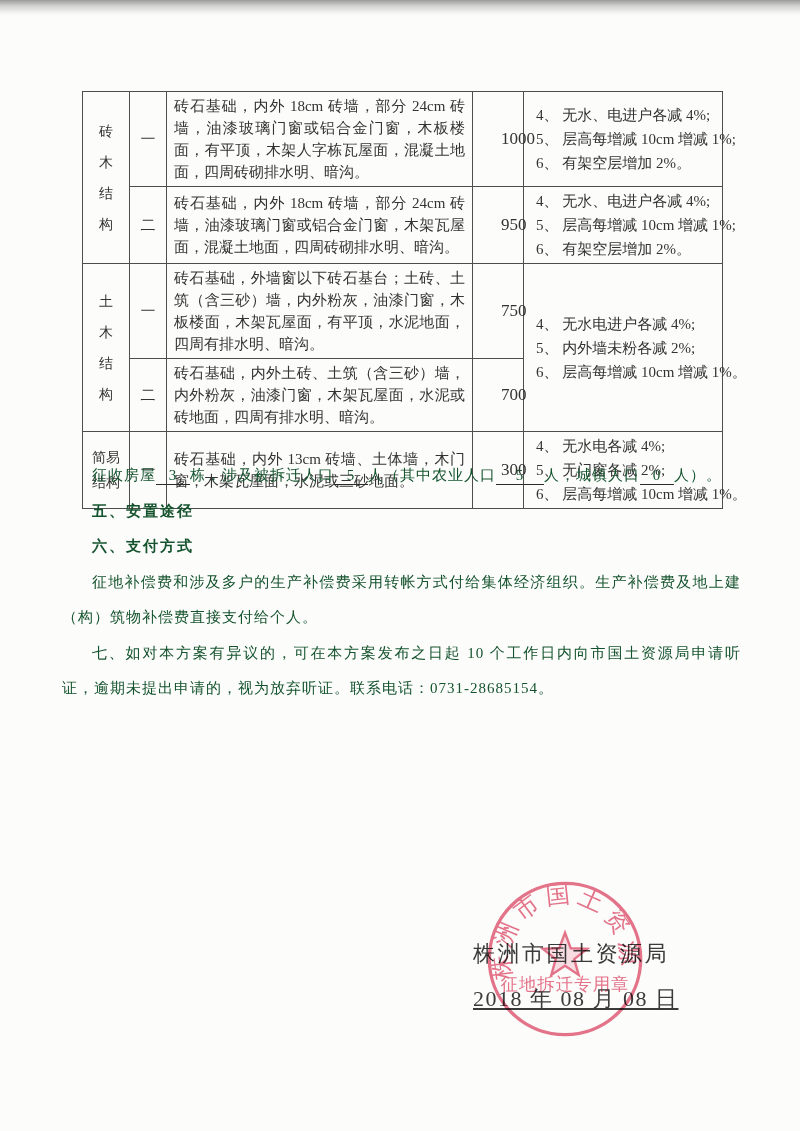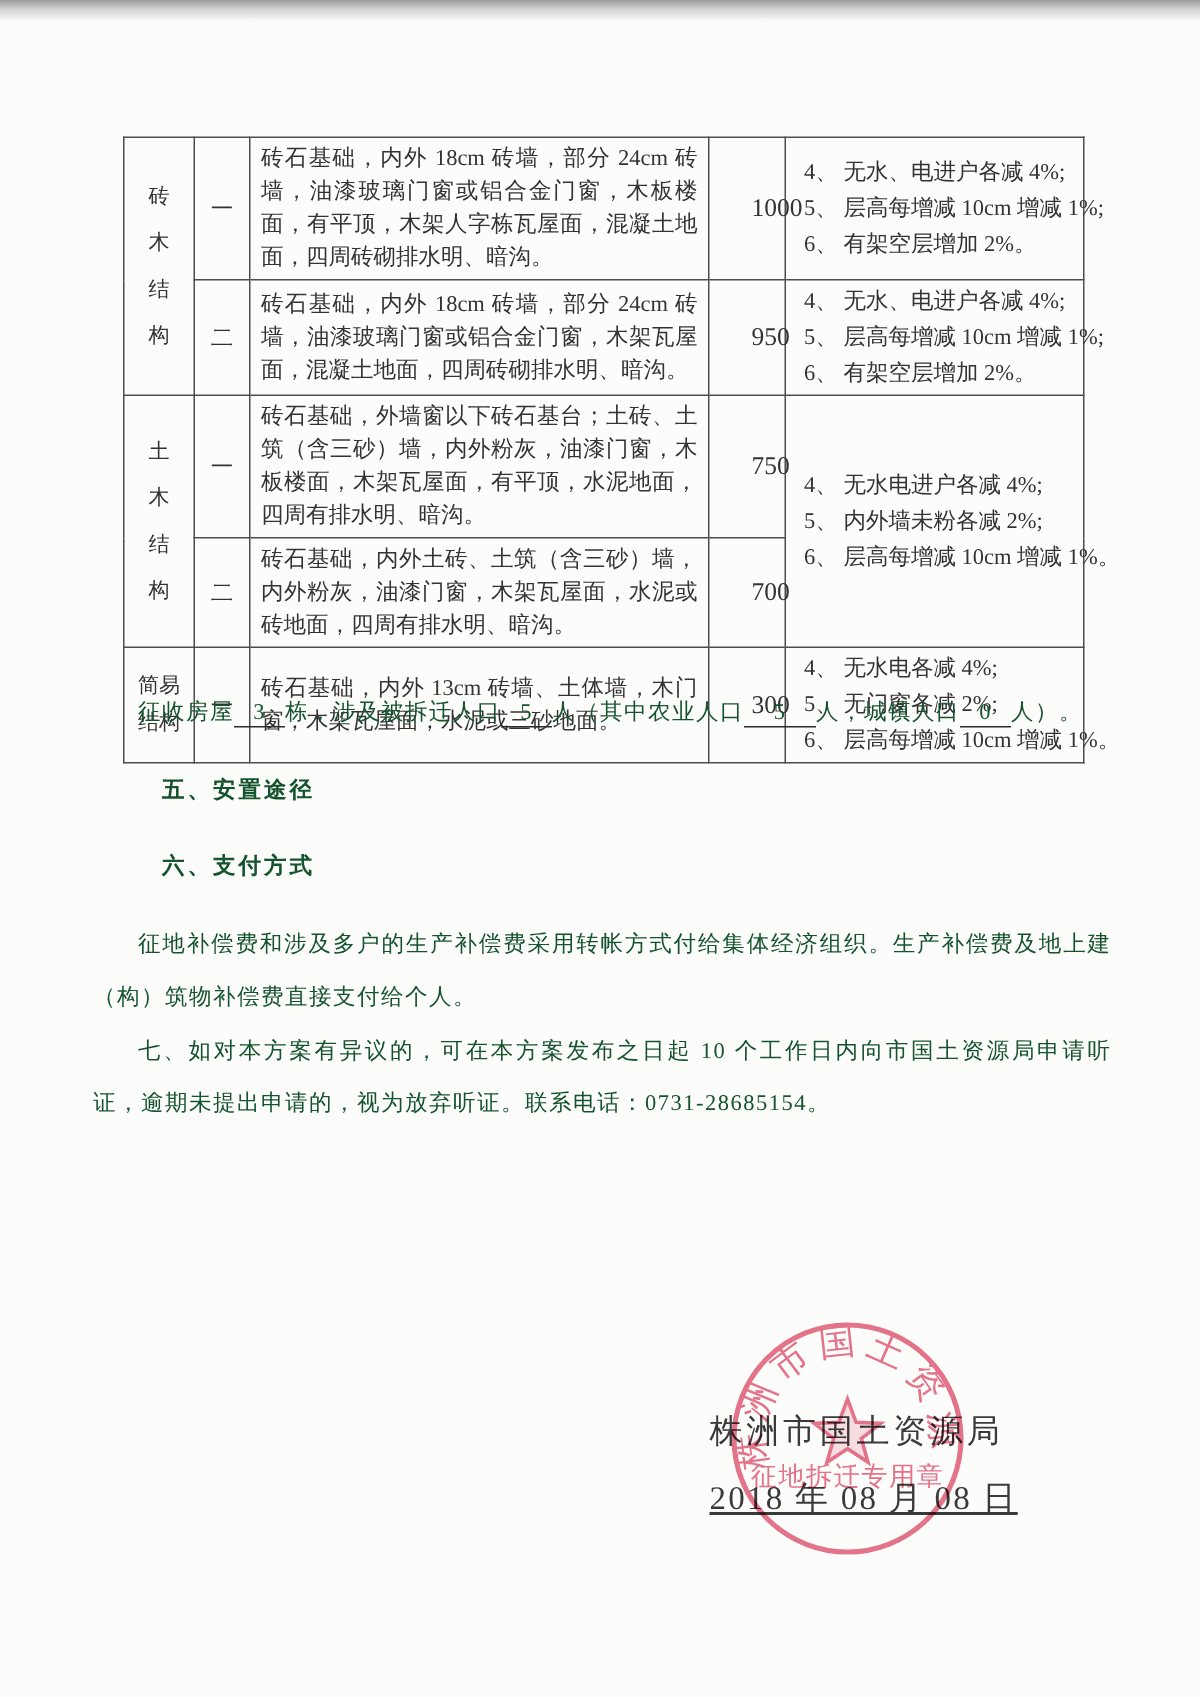--- a/index.html
+++ b/index.html
@@ -35,21 +35,21 @@
   td.notes{font-size:15px;line-height:24px;padding:2px 4px 2px 12px;}
   .note-line{white-space:nowrap;}
 
   
   .body-text{
     position:absolute;left:62px;top:458px;width:679px;
     font-size:15px;line-height:35.5px;letter-spacing:1px;
     text-align:justify;color:#14532d;
   }
   .body-text p{margin:0;text-indent:2em;}
-  .body-text p.heading{font-weight:bold;letter-spacing:2px;margin:16px;}
+  .body-text p.heading{font-weight:bold;letter-spacing:2px;margin:0;}
   .blank{
     display:inline-block;min-width:30px;text-align:center;
     border-bottom:1.5px solid #2b2b2b;line-height:1.05;padding:0 2px;
     text-indent:0;
   }
 
   
   .signature{position:absolute;left:473px;top:939px;color:#3a3a3a;}
   .sig-org{font-size:22px;letter-spacing:2.5px;}
   .sig-date{font-size:22px;letter-spacing:1.5px;margin-top:15px;text-decoration:underline;}

